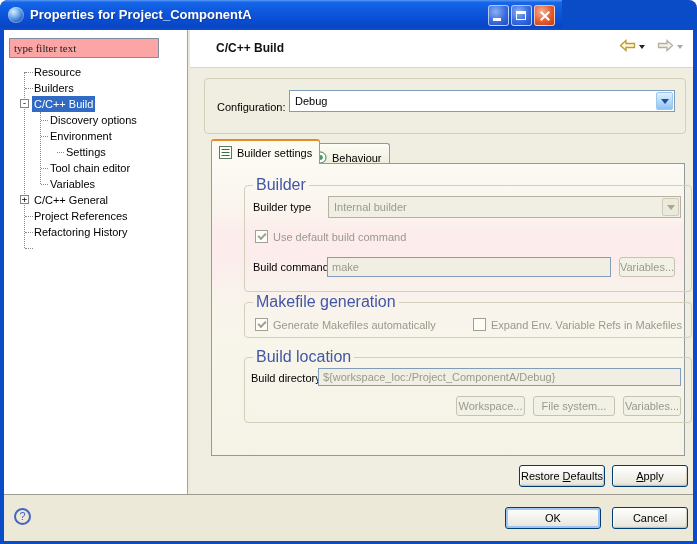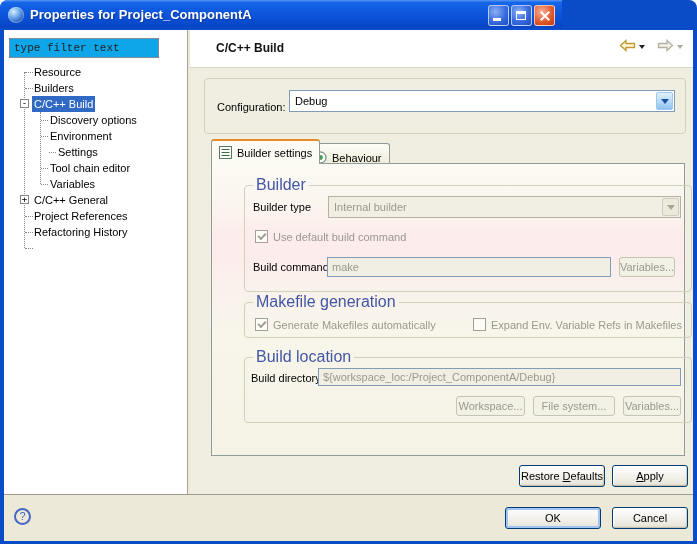--- a/index.html
+++ b/index.html
@@ -19,21 +19,21 @@
   .winbtn.red{background:radial-gradient(circle at 35% 30%,#f4b09a 0%,#e25d2e 55%,#c23a0e 100%);}
   .glyph-min{position:absolute;left:4px;bottom:4px;width:8px;height:3px;background:#fff;}
   .glyph-max{position:absolute;left:4px;top:5px;width:10px;height:9px;box-sizing:border-box;border:1px solid #fff;border-top-width:3px;}
   .glyph-x{position:absolute;left:9px;top:4px;width:2px;height:12px;background:#fff;transform:rotate(45deg);}
   .glyph-x2{position:absolute;left:9px;top:4px;width:2px;height:12px;background:#fff;transform:rotate(-45deg);}
   
   .winbody{position:absolute;left:4px;top:30px;width:689px;height:511px;background:#ece9d8;}
   
   .left-panel{position:absolute;left:0;top:0;width:183px;height:464px;background:#fff;border-right:1px solid #a8a494;}
   .filter-input{position:absolute;left:5px;top:8px;width:150px;height:20px;box-sizing:border-box;border:1px solid #838c9c;
-    font-family:Liberation Mono, monospace;font-size:11px;color:#222;padding:2px 4px;background:#0ea5e9;outline:none;}
+    font-family:Liberation Serif, serif;font-size:11px;color:#222;padding:2px 4px;background:#fca5a5;outline:none;}
   .tree{position:absolute;left:0;top:34px;width:183px;}
   .vline{position:absolute;border-left:1px dotted #8a8a8a;}
   .titem{position:absolute;height:16px;font-size:11px;line-height:16px;white-space:nowrap;color:#000;cursor:default;}
   .titem .conn{position:absolute;top:8px;border-top:1px dotted #8a8a8a;}
   .titem .lbl{position:absolute;top:0;padding:0 2px;}
   .titem .lbl.sel{background:#316ac5;color:#fff;}
   .expander{position:absolute;left:16px;top:3px;width:9px;height:9px;box-sizing:border-box;border:1px solid #848284;background:#fff;
     font-size:9px;line-height:7px;text-align:center;color:#000;font-family:"DejaVu Sans Mono",monospace;}
   .sash{position:absolute;left:183px;top:0;width:4px;height:464px;cursor:ew-resize;}
   
@@ -140,21 +140,21 @@
             <span class="lbl sel" style="left:28px;">C/C++ Build</span>
           </div>
         <div class="titem" style="left:0;top:48px;width:183px;">
             <span class="conn" style="left:37px;width:7px;"></span>
             <span class="lbl" style="left:44px;">Discovery options</span>
           </div>
         <div class="titem" style="left:0;top:64px;width:183px;">
             <span class="conn" style="left:37px;width:7px;"></span>
             <span class="lbl" style="left:44px;">Environment</span>
           </div>
-        <div class="titem" style="left:8px;top:80px;width:183px;">
+        <div class="titem" style="left:16px;top:80px;width:183px;">
             <span class="conn" style="left:37px;width:7px;"></span>
             <span class="lbl" style="left:44px;">Settings</span>
           </div>
         <div class="titem" style="left:0;top:96px;width:183px;">
             <span class="conn" style="left:37px;width:7px;"></span>
             <span class="lbl" style="left:44px;">Tool chain editor</span>
           </div>
         <div class="titem" style="left:0;top:112px;width:183px;">
             <span class="conn" style="left:37px;width:7px;"></span>
             <span class="lbl" style="left:44px;">Variables</span>

